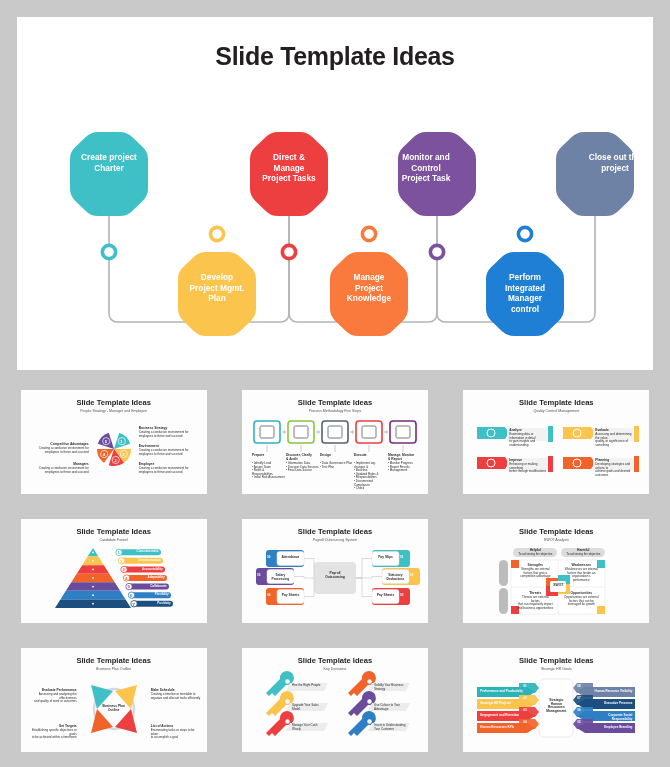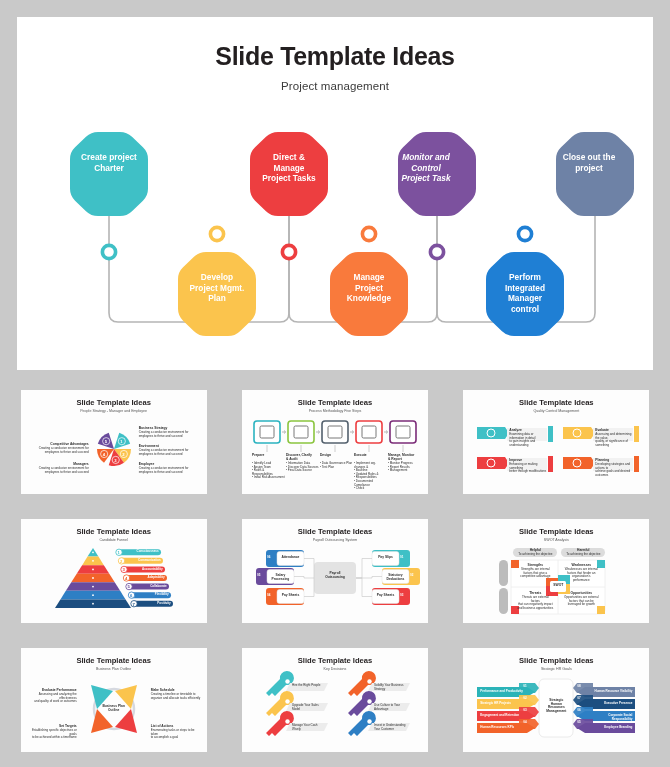--- a/index.html
+++ b/index.html
@@ -73,21 +73,20 @@
     font-size: 4.2px; text-align: center;
   }
 </style>
 </head>
 <body>
 
 <div class="page">
 
   <div class="main-slide">
     <div class="main-title">Slide Template Ideas</div>
-    <div class="main-sub">Project management</div>
 
     <div class="diagram">
       <svg width="636" height="240" viewBox="0 0 636 240">
         <g id="connectors" fill="none" stroke="#b5b5b5" stroke-width="1.6">
             <path d="M92,94 L92,191 Q92,200 101,200 L191,200 Q200,200 200,191 L200,130" fill="none" stroke="#b5b5b5" stroke-width="1.6"></path>
             <path d="M272,94 L272,191 Q272,200 263,200 L209,200 Q200,200 200,191 L200,130" fill="none" stroke="#b5b5b5" stroke-width="1.6"></path>
             <path d="M272,94 L272,191 Q272,200 281,200 L343,200 Q352,200 352,191 L352,130" fill="none" stroke="#b5b5b5" stroke-width="1.6"></path>
             <path d="M420,94 L420,191 Q420,200 411,200 L361,200 Q352,200 352,191 L352,130" fill="none" stroke="#b5b5b5" stroke-width="1.6"></path>
             <path d="M420,94 L420,191 Q420,200 429,200 L499,200 Q508,200 508,191 L508,130" fill="none" stroke="#b5b5b5" stroke-width="1.6"></path>
             <path d="M578,94 L578,191 Q578,200 569,200 L517,200 Q508,200 508,191 L508,130" fill="none" stroke="#b5b5b5" stroke-width="1.6"></path>
@@ -115,28 +114,28 @@
 Charter</div>
           <div class="hexlabel" style="left: 161px; top: 150px; width: 78px;">Develop
 Project Mgmt.
 Plan</div>
           <div class="hexlabel" style="left: 233px; top: 30px; width: 78px;">Direct &amp;
 Manage
 Project Tasks</div>
           <div class="hexlabel" style="left: 313px; top: 150px; width: 78px;">Manage
 Project
 Knowledge</div>
-          <div class="hexlabel" style="left: 381px; top: 30px; width: 56px; font-style: italic;">Monitor and
+          <div class="hexlabel" style="left: 381px; top: 30px; width: 56px;">Monitor and
 Control
 Project Task</div>
           <div class="hexlabel" style="left: 469px; top: 150px; width: 78px;">Perform
 Integrated
 Manager
 control</div>
-          <div class="hexlabel" style="left: 539px; top: 30px; width: 66px;">Close out the
+          <div class="hexlabel" style="left: 565px; top: 30px; width: 66px;">Close out the
 project</div>
         </div>
     </div>
   </div>
 
   <div class="grid" id="thumb-grid">
       <div class="thumb">
         <div class="thumb-card">
           <div class="t-title">Slide Template Ideas</div>
           <div class="t-sub">People Strategy - Manager and Employee</div>

